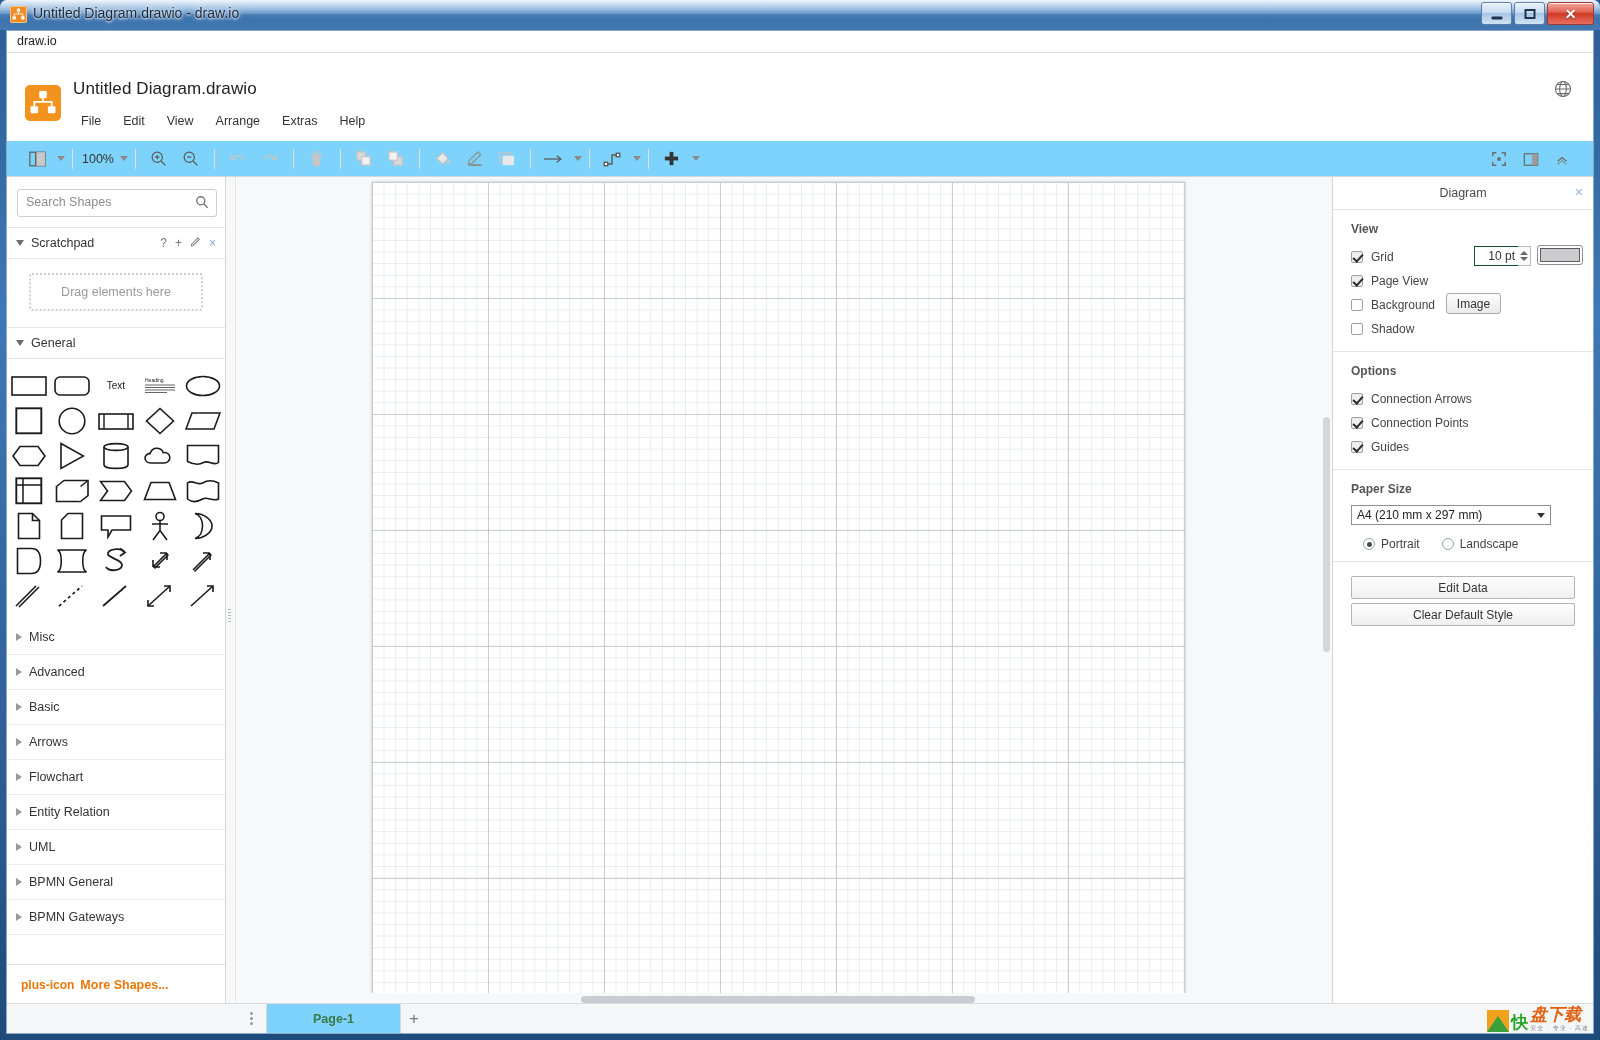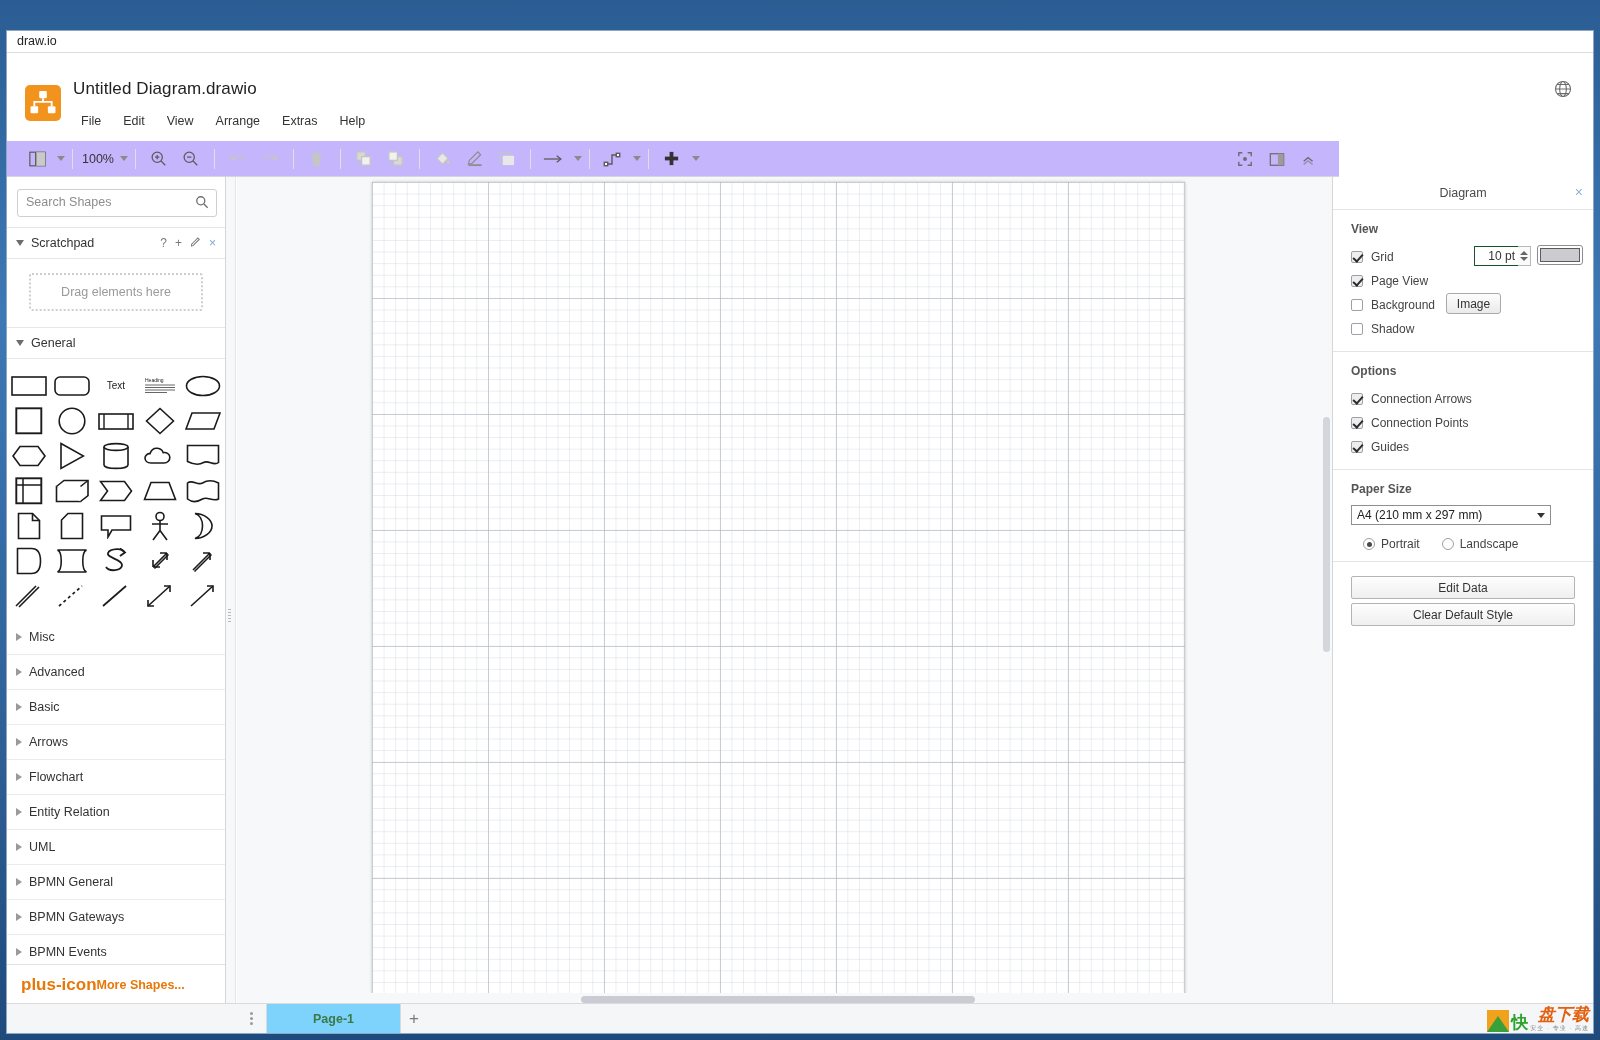--- a/index.html
+++ b/index.html
@@ -82,22 +82,22 @@
     font-size:12.5px;color:#333;padding:3px 11px;cursor:default;border-radius:2px;
   }
   .menubar .mi:first-child{padding-left:6px;}
 
   .globe{
     position:absolute;right:20px;top:48px;width:20px;height:20px;color:#6b6b6b;
   }
 
   
   .toolbar{
-    position:absolute;left:0;top:110px;width:1332px;height:36px;
-    background:#c4b5fd;border-bottom:1px solid #d6d6d6;box-sizing:border-box;
+    position:absolute;left:0;top:110px;width:1586px;height:36px;
+    background:#7dd3fc;border-bottom:1px solid #d6d6d6;box-sizing:border-box;
     display:flex;align-items:center;padding-left:14px;
   }
   .tb{display:flex;align-items:center;height:36px;}
   .tbtn{
     height:26px;min-width:26px;display:flex;align-items:center;justify-content:center;
     color:#5b5b5b;border-radius:2px;padding:0 3px;
   }
   .tbtn.dis{color:#c5c5c5;}
   .tbsep{width:1px;height:20px;background:#e0e0e0;margin:0 7px;}
   .caret{
@@ -150,21 +150,21 @@
     height:34px;border-bottom:1px solid #ececec;display:flex;align-items:center;
     font-size:12.5px;color:#333;padding-left:9px;background:#fff;
   }
   .catrow:first-of-type{border-top:1px solid #ececec;}
   .lpanel-foot{
     position:absolute;left:0;bottom:0;width:218px;height:40px;
     border-top:1px solid #e2e2e2;background:#fff;
     display:flex;align-items:center;padding-left:14px;
     font-size:12.5px;color:#e8780a;font-weight:bold;
   }
-  .lpanel-foot .plus{font-size:17px;}
+  .lpanel-foot .plus{font-size:12px;margin-right:6px;}
   .panel-splitter{
     position:absolute;left:219px;top:146px;width:10px;height:828px;background:#f7f8fa;
     border-right:1px solid #e4e6ea;box-sizing:border-box;
   }
   .splitter-grip{
     position:absolute;left:2px;top:432px;width:3px;height:14px;
     background:repeating-linear-gradient(180deg,#b8b8b8 0 1px,transparent 1px 3px);
   }
 
   
@@ -296,27 +296,52 @@
   .wm-k{
     width:22px;height:22px;background:#f0a21c;position:relative;overflow:hidden;flex:none;
   }
   .wm-k:before{
     content:"";position:absolute;left:0;bottom:0;border-left:11px solid transparent;
     border-right:11px solid transparent;border-bottom:16px solid #3aa03a;
   }
   .wm-cn{font-size:17px;font-weight:bold;color:#2aa32a;line-height:20px;font-family:"DejaVu Sans",sans-serif;}
   .wm-cn2{font-size:17px;font-weight:bold;color:#e2600f;line-height:20px;font-style:italic;font-family:"DejaVu Sans",sans-serif;}
   .wm-sub{font-size:6px;color:#888;letter-spacing:1px;line-height:8px;}
-  .wm-right{display:flex;flex-direction:column;align-items:flex-end;}
+  .wm-right{display:flex;flex-direction:column;align-items:flex-start;}
 </style>
 </head>
 <body>
 
 <div class="win">
 
+  <div class="titlebar">
+    <div class="titlebar-inner"></div>
+    <div class="app-mini-icon">
+      <svg width="13" height="13" viewBox="0 0 24 24">
+          <g fill="#fff">
+            <rect x="9" y="1" width="6" height="6" rx="1"></rect>
+            <rect x="1" y="15" width="6" height="6" rx="1"></rect>
+            <rect x="17" y="15" width="6" height="6" rx="1"></rect>
+            <path d="M12 7v4H4v4M12 11h8v4" stroke="#fff" stroke-width="1.6" fill="none"></path>
+          </g>
+        </svg>
+    </div>
+    <div class="title-text">Untitled Diagram.drawio - draw.io</div>
+    <div class="wbtns">
+      <div class="wbtn">
+          <span class="g min-g"></span>
+        </div>
+      <div class="wbtn">
+          <span class="g max-g"></span>
+        </div>
+      <div class="wbtn close">
+          <span class="g close-g">✕</span>
+        </div>
+    </div>
+  </div>
 
   <div class="client">
 
     <div class="menustrip">draw.io</div>
 
     <div class="apphdr"></div>
     <div class="applogo">
       <svg width="26" height="26" viewBox="0 0 24 24">
           <g fill="#fff">
             <rect x="8.5" y="1" width="7" height="6.5" rx="1"></rect>
@@ -738,24 +763,20 @@
           <span>UML</span>
         </div>
       <div class="catrow">
           <span class="tri right"></span>
           <span>BPMN General</span>
         </div>
       <div class="catrow">
           <span class="tri right"></span>
           <span>BPMN Gateways</span>
         </div>
-      <div class="catrow">
-          <span class="tri right"></span>
-          <span>BPMN Events</span>
-        </div>
 
       <div class="lpanel-foot">
         <span class="plus">plus-icon</span>
         <span>More Shapes...</span>
       </div>
     </div>
 
     <div class="panel-splitter">
       <div class="splitter-grip"></div>
     </div>

